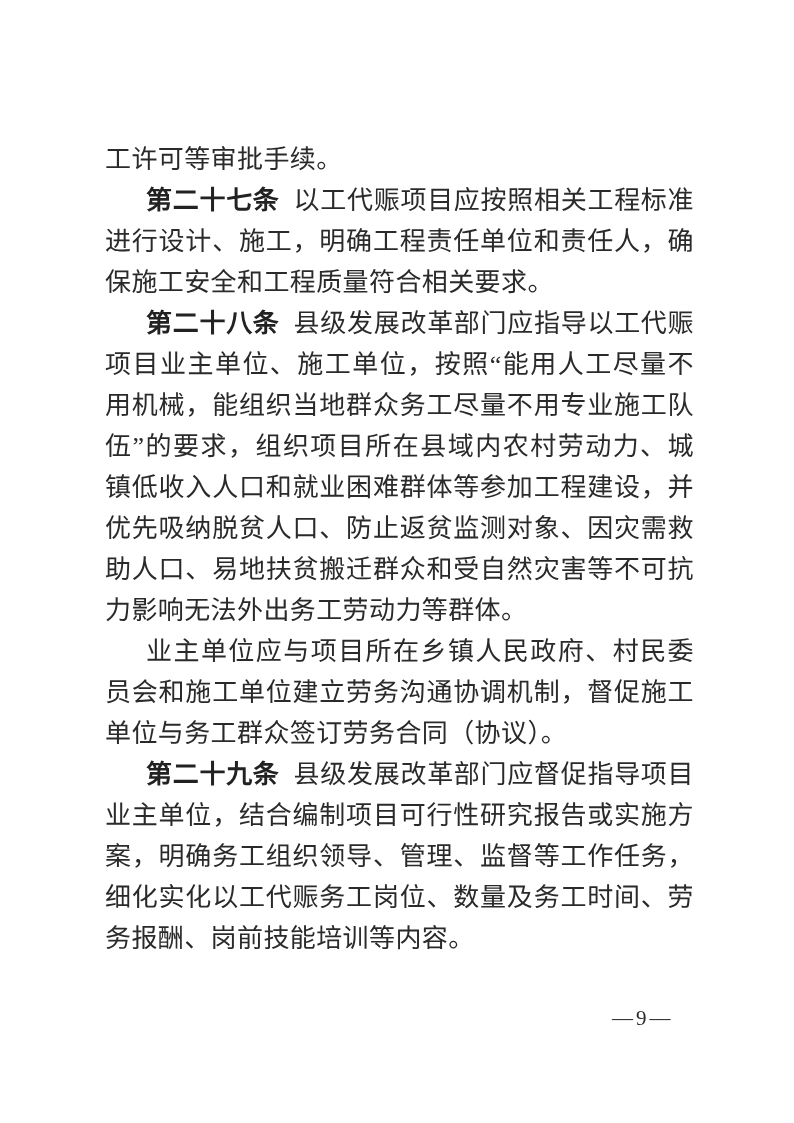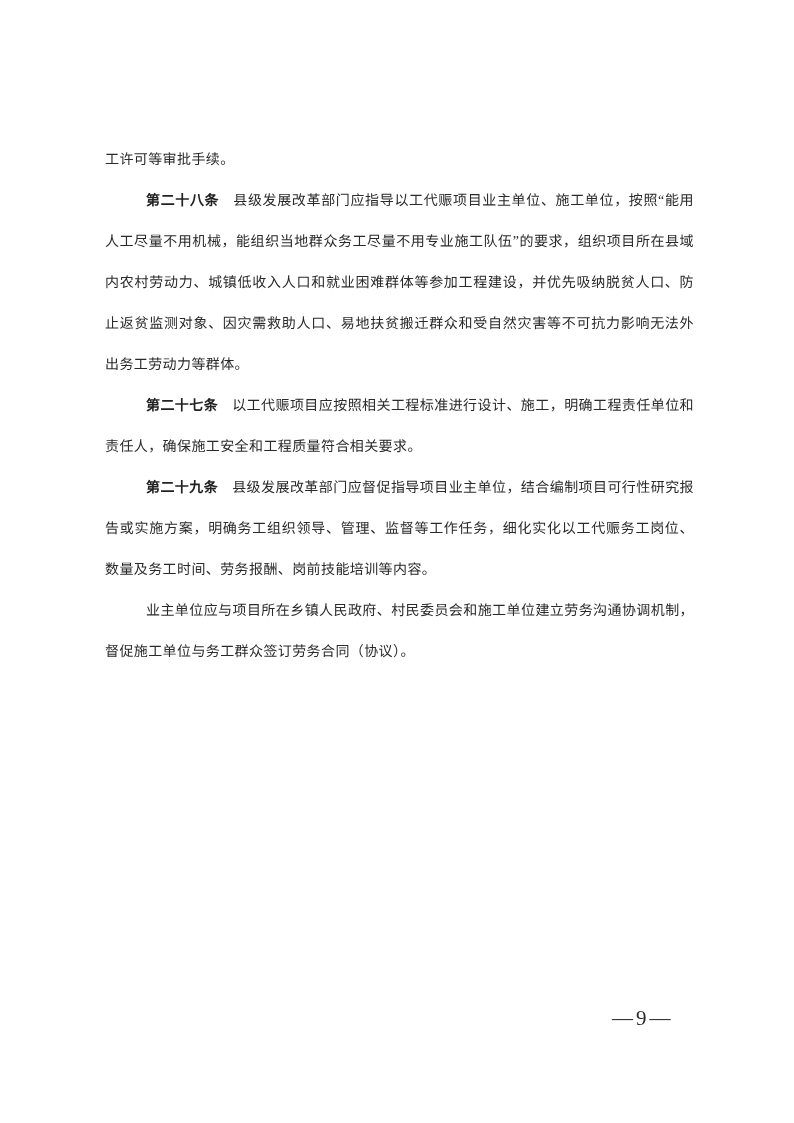--- a/index.html
+++ b/index.html
@@ -16,21 +16,21 @@
     font-family: "Liberation Serif", serif;
   }
   .content {
     position: absolute;
     left: 105px;
     top: 139px;
     width: 589px;
   }
   .para {
     margin: 0;
-    font-size: 14px;
+    font-size: 26px;
     line-height: 41px;
     letter-spacing: 0.4px;
     color: #2a2a2a;
     text-align: justify;
     text-justify: inter-character;
     font-family: "Liberation Serif", serif;
   }
   .para.indented {
     text-indent: 41px;
   }
@@ -51,25 +51,25 @@
   }
 </style>
 </head>
 <body>
 
 <div class="page">
   <div class="content">
 
     <p class="para">工许可等审批手续。</p>
 
+    <p class="para indented"><span class="art-head">第二十七条</span><span>以工代赈项目应按照相关工程标准进行设计、施工，明确工程责任单位和责任人，确保施工安全和工程质量符合相关要求。</span></p>
+
     <p class="para indented"><span class="art-head">第二十八条</span><span>县级发展改革部门应指导以工代赈项目业主单位、施工单位，按照“能用人工尽量不用机械，能组织当地群众务工尽量不用专业施工队伍”的要求，组织项目所在县域内农村劳动力、城镇低收入人口和就业困难群体等参加工程建设，并优先吸纳脱贫人口、防止返贫监测对象、因灾需救助人口、易地扶贫搬迁群众和受自然灾害等不可抗力影响无法外出务工劳动力等群体。</span></p>
 
-    <p class="para indented"><span class="art-head">第二十七条</span><span>以工代赈项目应按照相关工程标准进行设计、施工，明确工程责任单位和责任人，确保施工安全和工程质量符合相关要求。</span></p>
+    <p class="para indented">业主单位应与项目所在乡镇人民政府、村民委员会和施工单位建立劳务沟通协调机制，督促施工单位与务工群众签订劳务合同（协议）。</p>
 
     <p class="para indented"><span class="art-head">第二十九条</span><span>县级发展改革部门应督促指导项目业主单位，结合编制项目可行性研究报告或实施方案，明确务工组织领导、管理、监督等工作任务，细化实化以工代赈务工岗位、数量及务工时间、劳务报酬、岗前技能培训等内容。</span></p>
-
-    <p class="para indented">业主单位应与项目所在乡镇人民政府、村民委员会和施工单位建立劳务沟通协调机制，督促施工单位与务工群众签订劳务合同（协议）。</p>
 
 
   </div>
 
   <div class="page-number">—9—</div>
 </div>
 
 </body></html>

